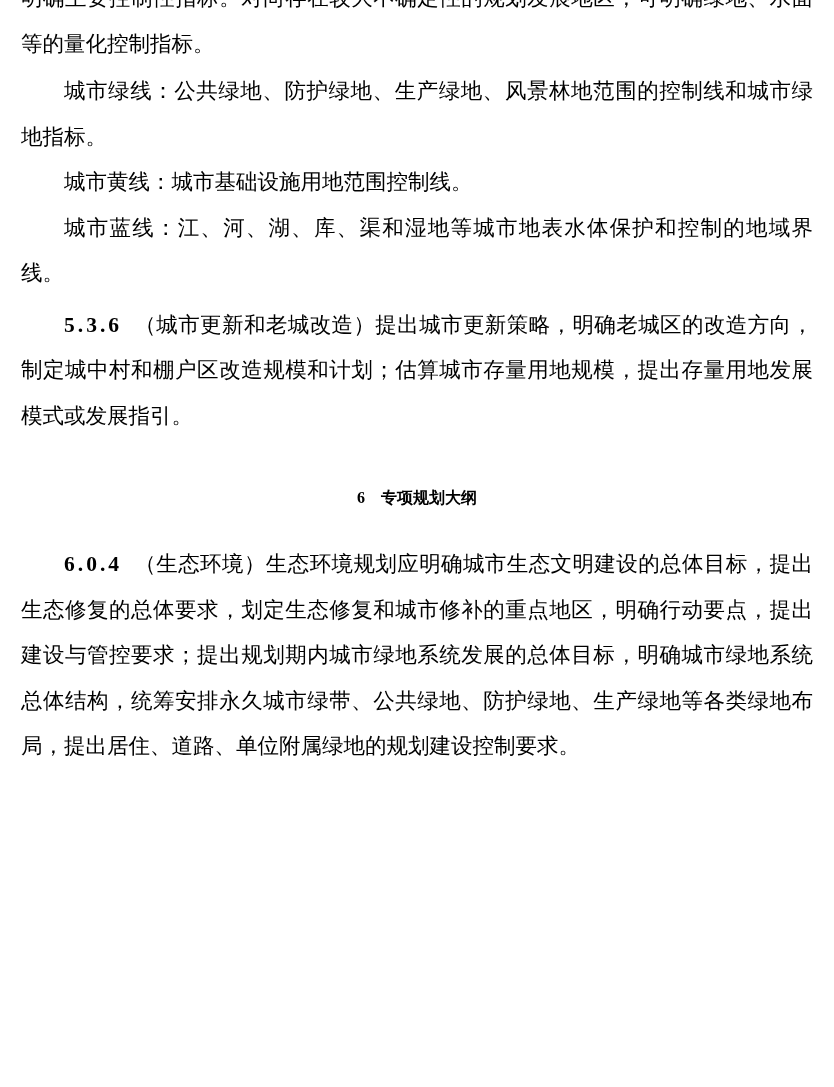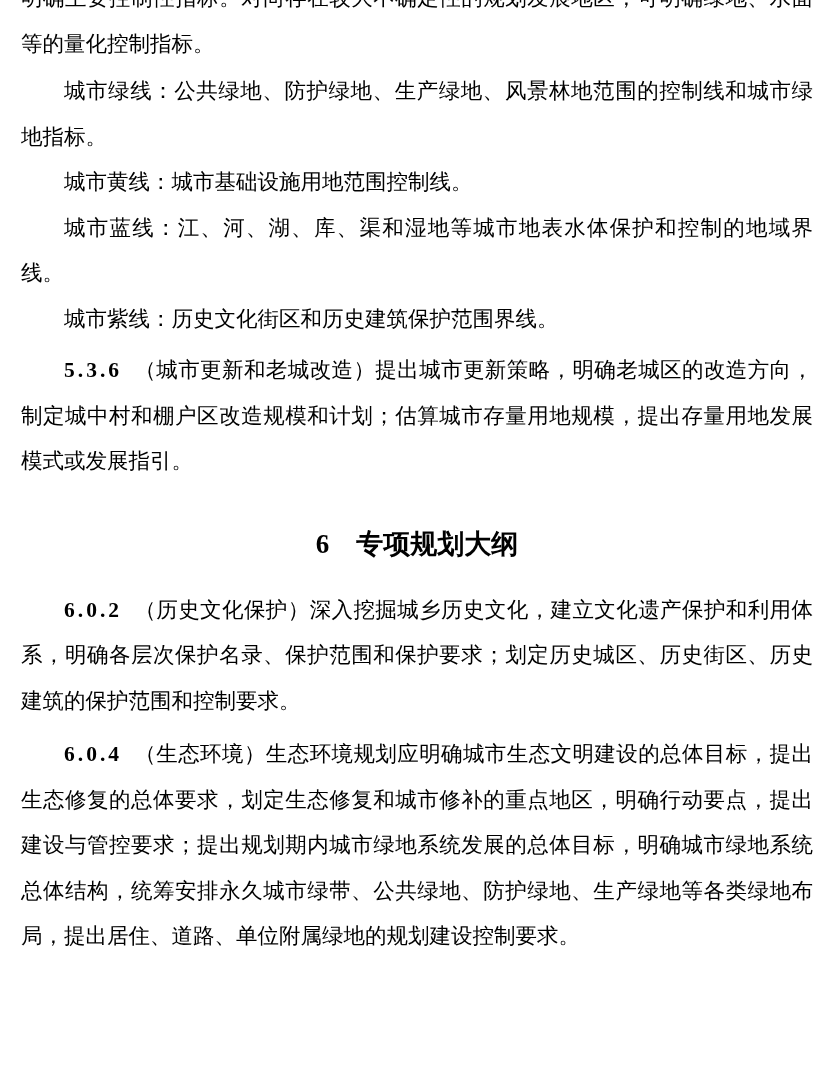--- a/index.html
+++ b/index.html
@@ -45,53 +45,49 @@
   .clause-536 {
     margin-top: 6px;
   }
   .clause-num {
     font-weight: bold;
     letter-spacing: 3px;
     margin-right: 12px;
   }
   .chapter-heading {
     margin: 36px 0 21px 0;
-    font-size: 27px;
+    font-size: 16px;
     line-height: 46px;
     font-weight: bold;
     text-align: center;
     color: #000000;
   }
   .clause-602 { margin-top: 11px; }
   .clause-603 { margin-top: 10px; }
   .clause-604 { margin-top: 8px; }
 </style>
 </head>
 <body>
 
 <div class="doc-page">
 
   <p class="para para-continued">明确主要控制性指标。对尚存在较大不确定性的规划发展地区，可明确绿地、水面等的量化控制指标。</p>
 
   <div class="def-block">
     <p class="para indent">城市绿线：公共绿地、防护绿地、生产绿地、风景林地范围的控制线和城市绿地指标。</p>
     <p class="para indent">城市黄线：城市基础设施用地范围控制线。</p>
     <p class="para indent">城市蓝线：江、河、湖、库、渠和湿地等城市地表水体保护和控制的地域界线。</p>
-    <p class="para indent">城市紫线：历史文化街区和历史建筑保护范围界线。</p>
   </div>
 
   <p class="para indent clause-536">
     <span class="clause-num">5.3.6</span><span>（城市更新和老城改造）提出城市更新策略，明确老城区的改造方向，制定城中村和棚户区改造规模和计划；估算城市存量用地规模，提出存量用地发展模式或发展指引。</span>
   </p>
 
   <h2 class="chapter-heading">6　专项规划大纲</h2>
 
 
-  <p class="para indent clause-602">
-    <span class="clause-num">6.0.2</span><span>（历史文化保护）深入挖掘城乡历史文化，建立文化遗产保护和利用体系，明确各层次保护名录、保护范围和保护要求；划定历史城区、历史街区、历史建筑的保护范围和控制要求。</span>
-  </p>
 
 
   <p class="para indent clause-604">
     <span class="clause-num">6.0.4</span><span>（生态环境）生态环境规划应明确城市生态文明建设的总体目标，提出生态修复的总体要求，划定生态修复和城市修补的重点地区，明确行动要点，提出建设与管控要求；提出规划期内城市绿地系统发展的总体目标，明确城市绿地系统总体结构，统筹安排永久城市绿带、公共绿地、防护绿地、生产绿地等各类绿地布局，提出居住、道路、单位附属绿地的规划建设控制要求。</span>
   </p>
 
 </div>
 
 </body></html>

